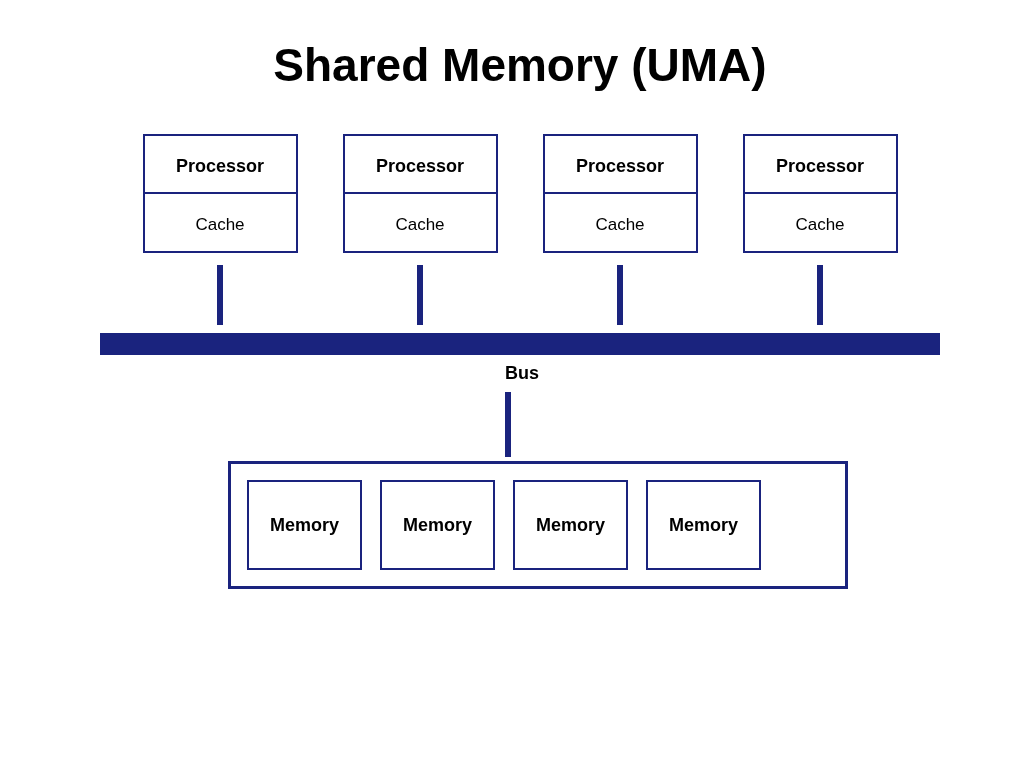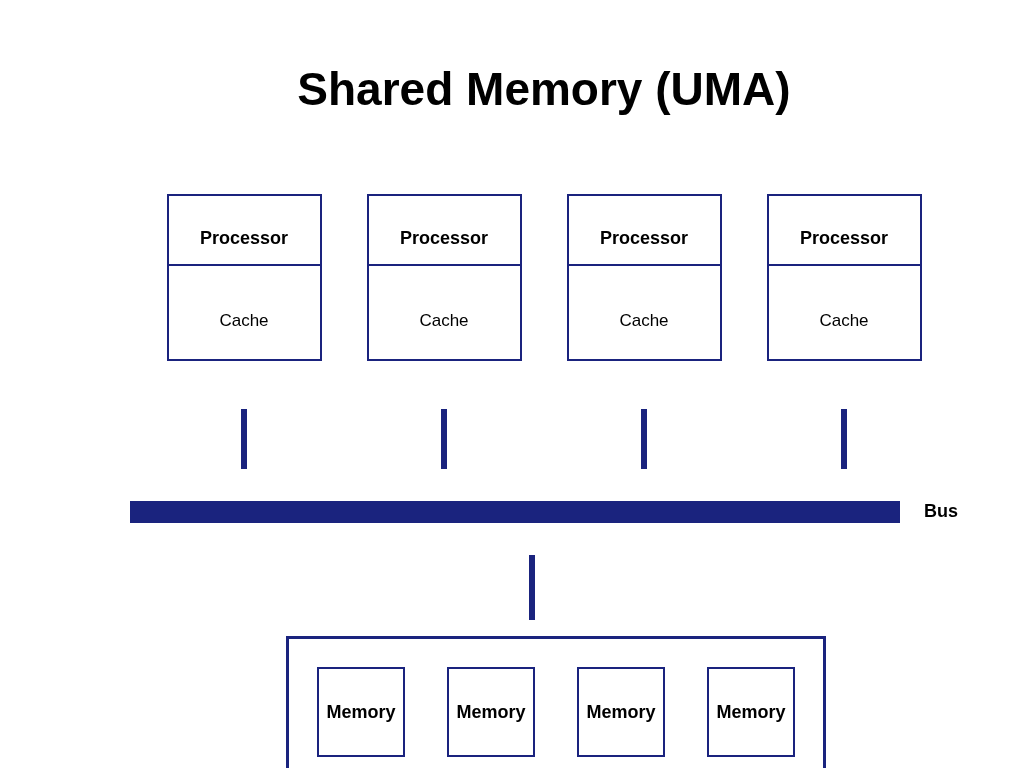--- a/index.html
+++ b/index.html
@@ -1,17 +1,17 @@
 <!DOCTYPE html>
 <html><head>
   <meta charset="utf-8">
   <style>
     * {
       box-sizing: border-box;
-      margin: 16px;
+      margin: 4px;
       padding: 0;
     }
 
     body {
       background: #ffffff;
       width: 1024px;
       height: 768px;
       overflow: hidden;
       font-family: Arial, sans-serif;
       display: flex;
@@ -95,22 +95,22 @@
     .connector-wrapper {
       width: 155px;
       display: flex;
       justify-content: center;
     }
 
     
     .bus-row {
       width: 860px;
       display: flex;
-      flex-direction: row;
-      align-items: flex-start;
+      flex-direction: column;
+      align-items: center;
       position: relative;
     }
 
     .bus-line {
       width: 840px;
       height: 22px;
       background-color: #1a237e;
     }
 
     .bus-label {
@@ -131,21 +131,21 @@
       margin-left: 415px;
     }
 
     
     .memory-outer {
       border: 3px solid #1a237e;
       padding: 12px;
       display: flex;
       flex-direction: row;
       gap: 10px;
-      width: 540px;
+      width: 620px;
       margin-left: 40px;
     }
 
     .memory-unit {
       border: 2.5px solid #1a237e;
       width: 115px;
       height: 90px;
       display: flex;
       align-items: center;
       justify-content: center;

